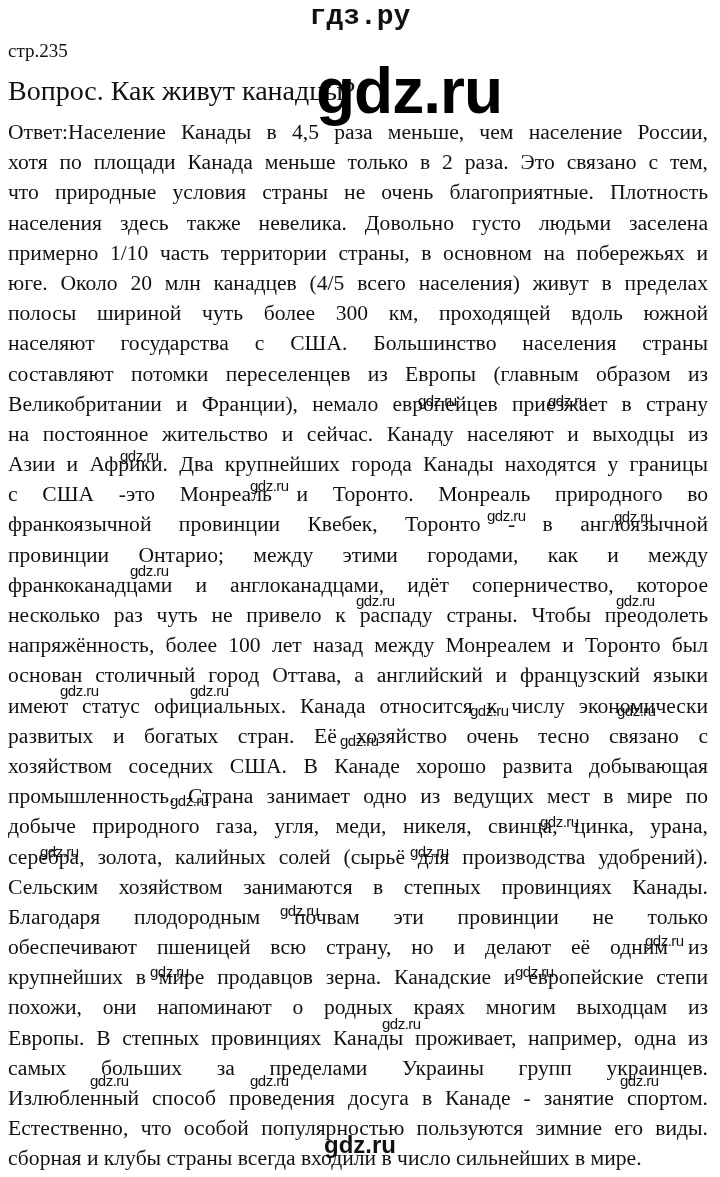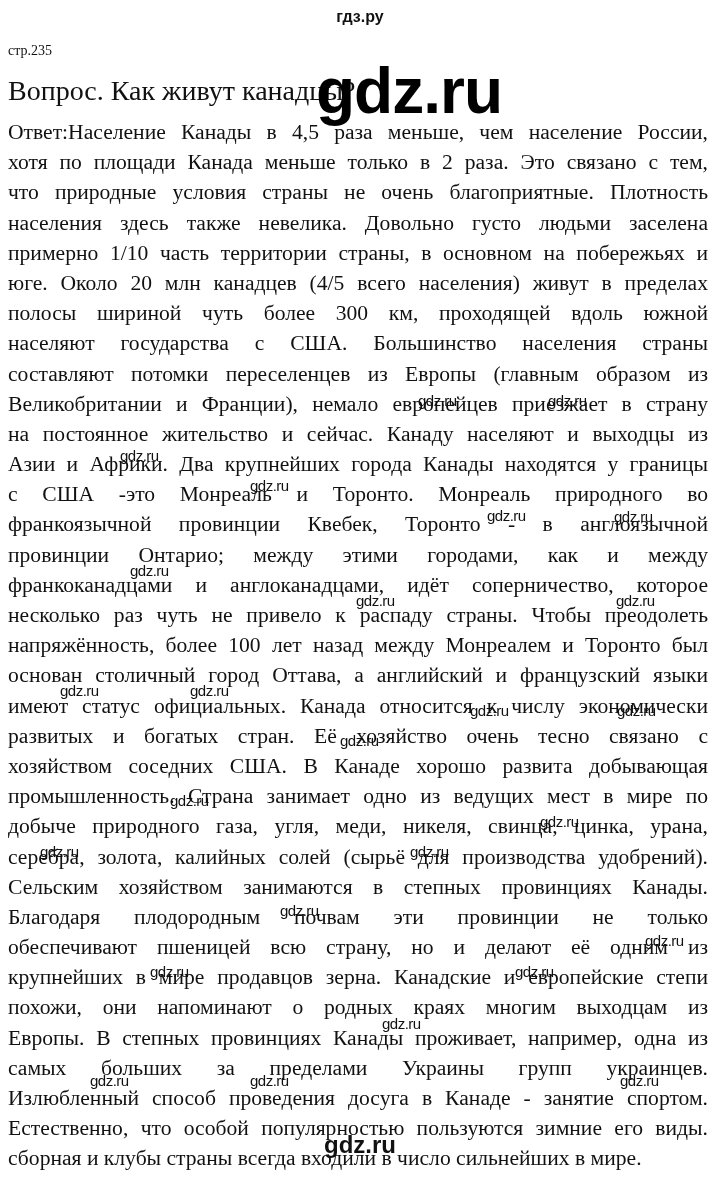--- a/index.html
+++ b/index.html
@@ -2,25 +2,25 @@
 <html><head>
 <meta charset="utf-8">
 <style>
   html, body { margin: 0; padding: 0; background: #ffffff; }
   body {
     width: 720px; height: 1177px; position: relative; overflow: hidden;
     font-family: "Liberation Serif", serif; color: #111;
   }
   .site-header {
     position: absolute; top: 0; left: 0; width: 720px; text-align: center;
-    font-family: Liberation Sans, sans-serif; font-weight: bold; font-size: 16px;
+    font-family: Liberation Mono, monospace; font-weight: bold; font-size: 28px;
     line-height: 30px; top: 2px; color: #111;
   }
   .page-ref {
-    position: absolute; left: 8px; top: 38px; font-size: 14px; line-height: 26px;
+    position: absolute; left: 8px; top: 38px; font-size: 19px; line-height: 26px;
   }
   .question {
     position: absolute; left: 8px; top: 78px; font-size: 28px; line-height: 26px;
   }
   .big-watermark {
     position: absolute; left: 316px; top: 56px;
     font-family: "Liberation Sans", sans-serif; font-weight: bold; font-size: 64px;
     line-height: 70px; letter-spacing: -1px; color: #000;
   }
   .answer {

